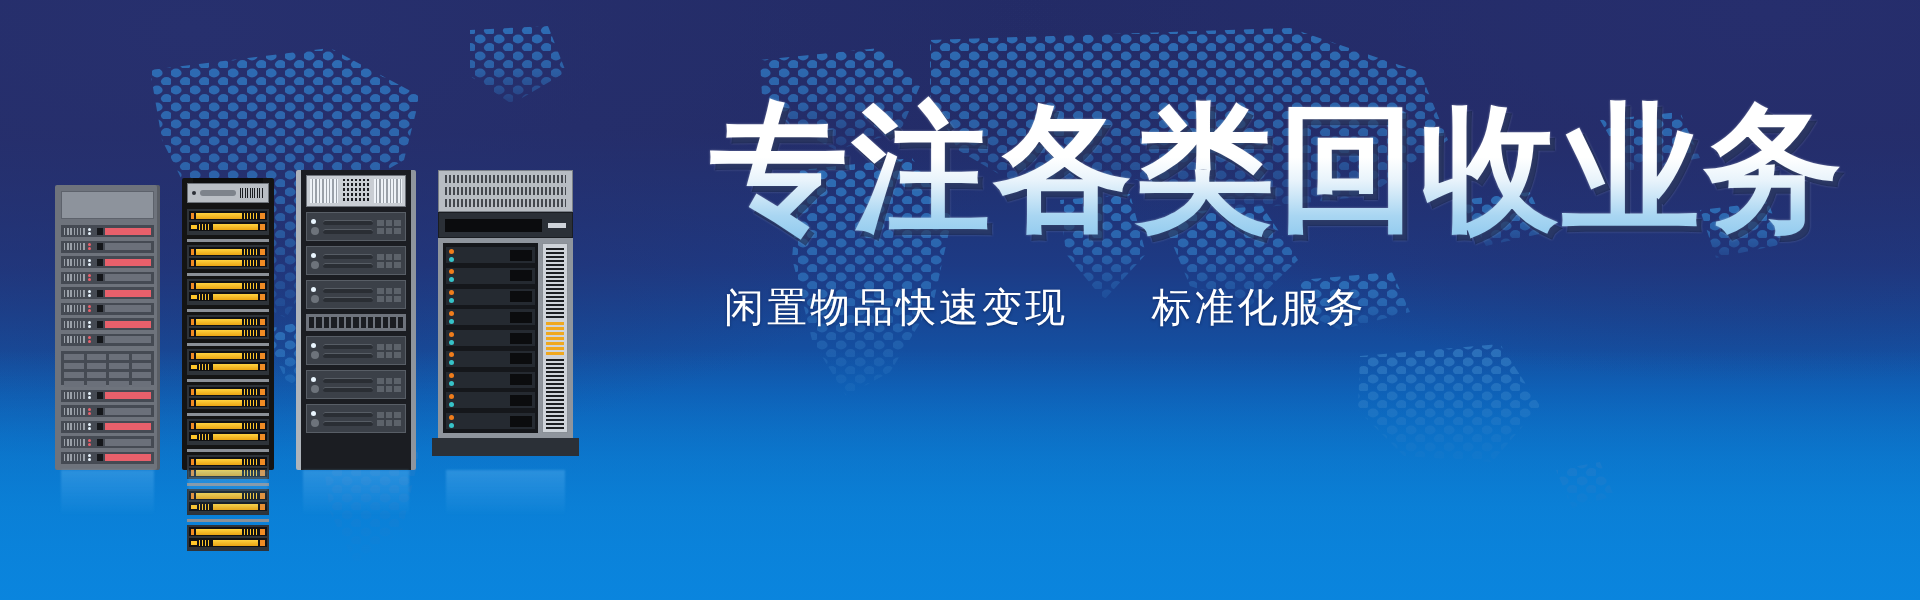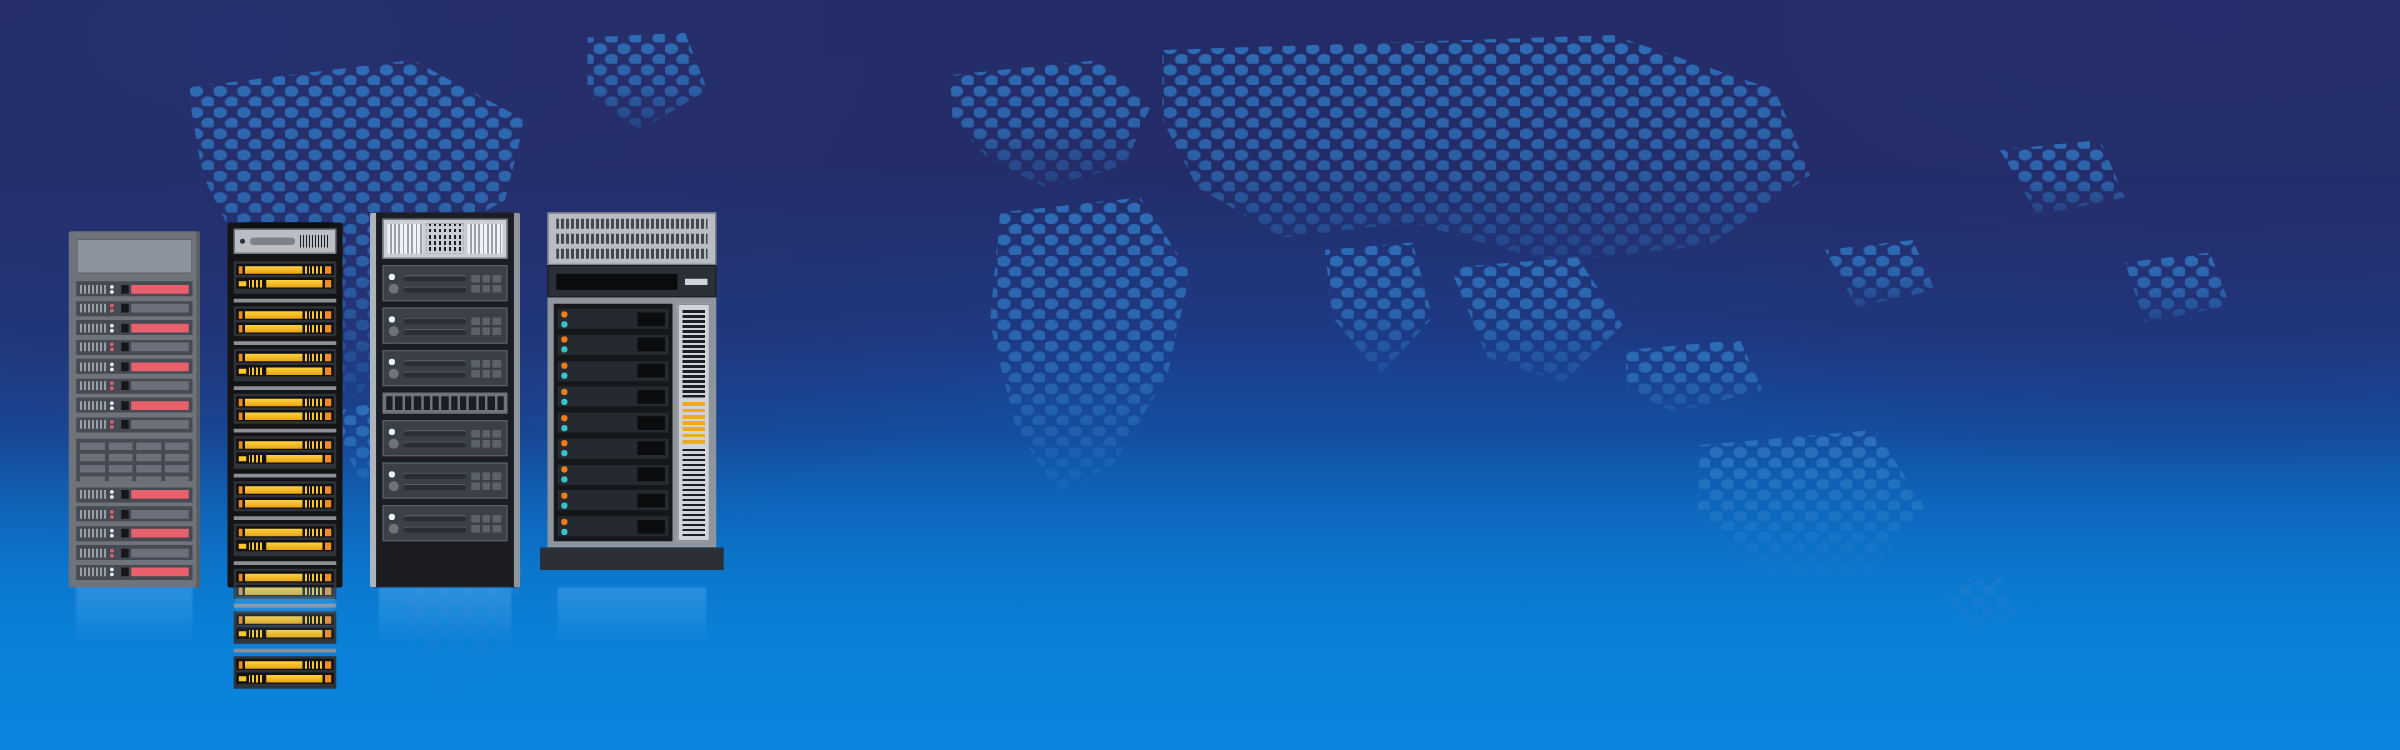--- a/index.html
+++ b/index.html
@@ -808,15 +808,21 @@
           </div>
         </div>
         <div class="base"></div>
       </div>
       <div class="refl"></div>
     </div>
 
   </div>
 
   <div class="textwrap">
+    <div class="title">专注各类回收业务</div>
+    <div class="subtitle">
+      <span>闲置物品快速变现</span>
+      <span class="gap"></span>
+      <span>标准化服务</span>
+    </div>
   </div>
 
 </div>
 
 </body></html>

